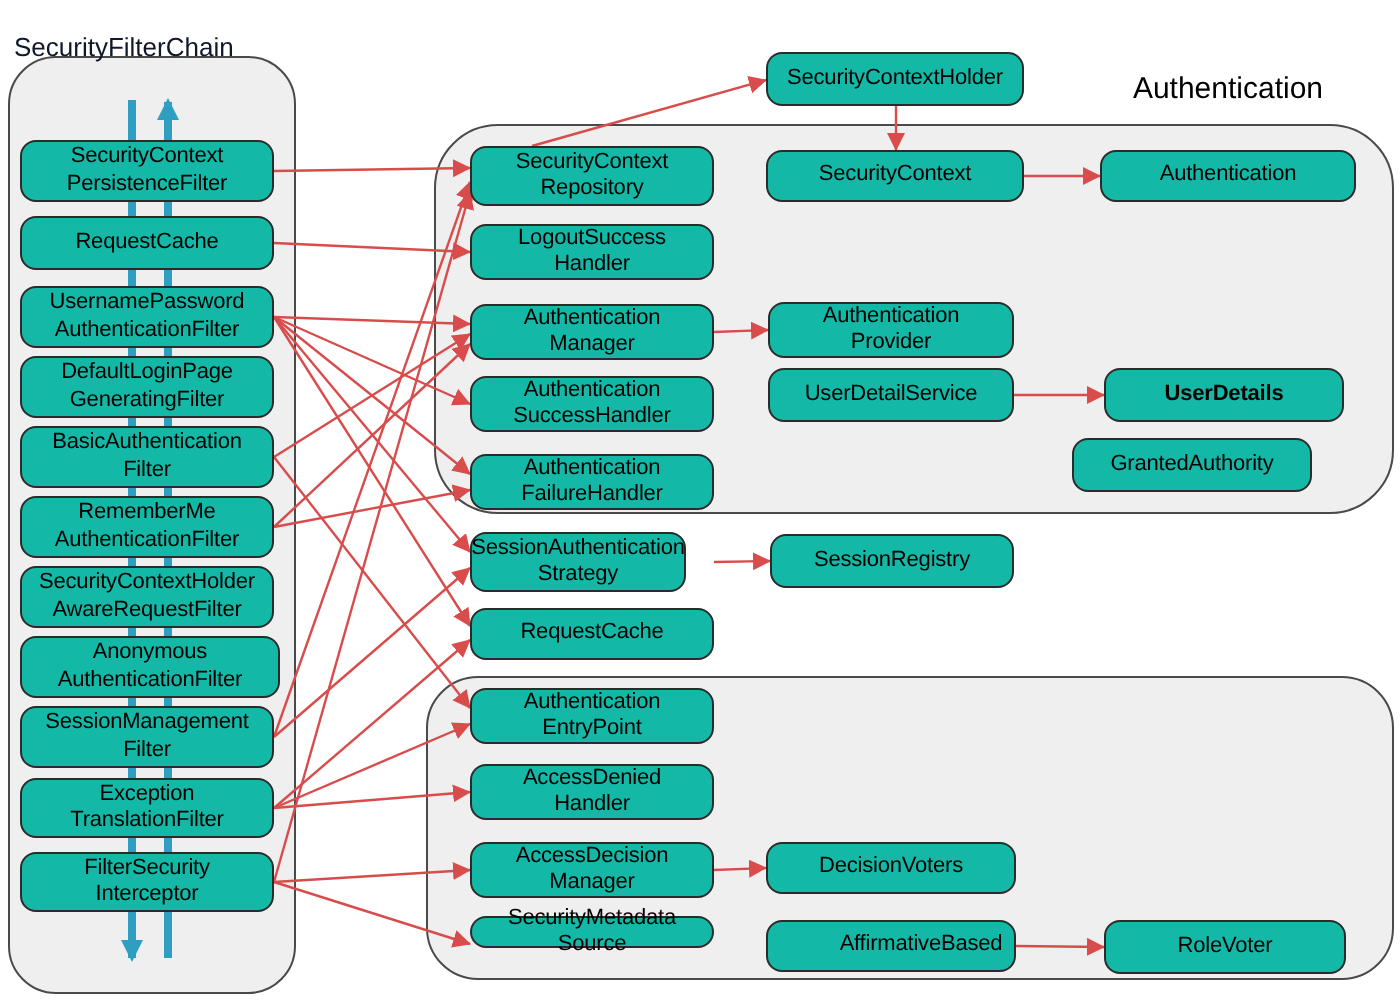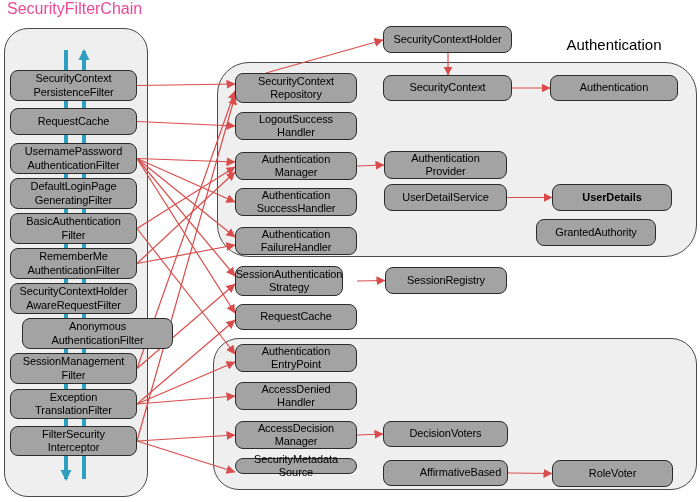--- a/index.html
+++ b/index.html
@@ -6,31 +6,31 @@
   #stage{
     position:relative;width:700px;height:502px;background:#ffffff;
     font-family:"Liberation Sans",sans-serif;overflow:hidden;
   }
   .container{
     position:absolute;background:#efefef;border:1.6px solid #4a4a4a;
     box-sizing:border-box;z-index:0;
   }
   #arrow-layer{position:absolute;left:0;top:0;z-index:1;}
   .node{
-    position:absolute;background:#a3a3a3;border:1.3px solid #2b2b2b;
+    position:absolute;background:#14b8a6;border:1.3px solid #2b2b2b;
     border-radius:8px;box-sizing:border-box;z-index:2;
     display:flex;align-items:center;justify-content:center;text-align:center;
     font-size:11px;line-height:1.22;color:#000;white-space:pre-line;
     letter-spacing:-0.1px;
   }
   .big-label{
     position:absolute;z-index:3;font-size:15px;color:#000;text-align:center;
   }
   #diagram-title{
-    position:absolute;z-index:3;left:7px;top:0;font-size:16px;color:#ec4899;
+    position:absolute;z-index:3;left:7px;top:16px;font-size:13px;color:#0f172a;
   }
 </style>
 </head>
 <body>
 
 <div id="stage">
   <div id="diagram-title">SecurityFilterChain</div>
 
   <div id="containers-layer">
       <div class="container" style="left: 4px; top: 28px; width: 144px; height: 469px; border-radius: 24px;"></div>
@@ -89,21 +89,21 @@
       <div class="node" style="left: 10px; top: 143px; width: 127px; height: 31px;">UsernamePassword
 AuthenticationFilter</div>
       <div class="node" style="left: 10px; top: 178px; width: 127px; height: 31px;">DefaultLoginPage
 GeneratingFilter</div>
       <div class="node" style="left: 10px; top: 213px; width: 127px; height: 31px;">BasicAuthentication
 Filter</div>
       <div class="node" style="left: 10px; top: 248px; width: 127px; height: 31px;">RememberMe
 AuthenticationFilter</div>
       <div class="node" style="left: 10px; top: 283px; width: 127px; height: 31px;">SecurityContextHolder
 AwareRequestFilter</div>
-      <div class="node" style="left: 22px; top: 318px; width: 151px; height: 31px;">Anonymous
+      <div class="node" style="left: 10px; top: 318px; width: 130px; height: 31px;">Anonymous
 AuthenticationFilter</div>
       <div class="node" style="left: 10px; top: 353px; width: 127px; height: 31px;">SessionManagement
 Filter</div>
       <div class="node" style="left: 10px; top: 389px; width: 127px; height: 30px;">Exception
 TranslationFilter</div>
       <div class="node" style="left: 10px; top: 426px; width: 127px; height: 30px;">FilterSecurity
 Interceptor</div>
       <div class="node" style="left: 235px; top: 73px; width: 122px; height: 30px;">SecurityContext
 Repository</div>
       <div class="node" style="left: 235px; top: 112px; width: 122px; height: 28px;">LogoutSuccess

